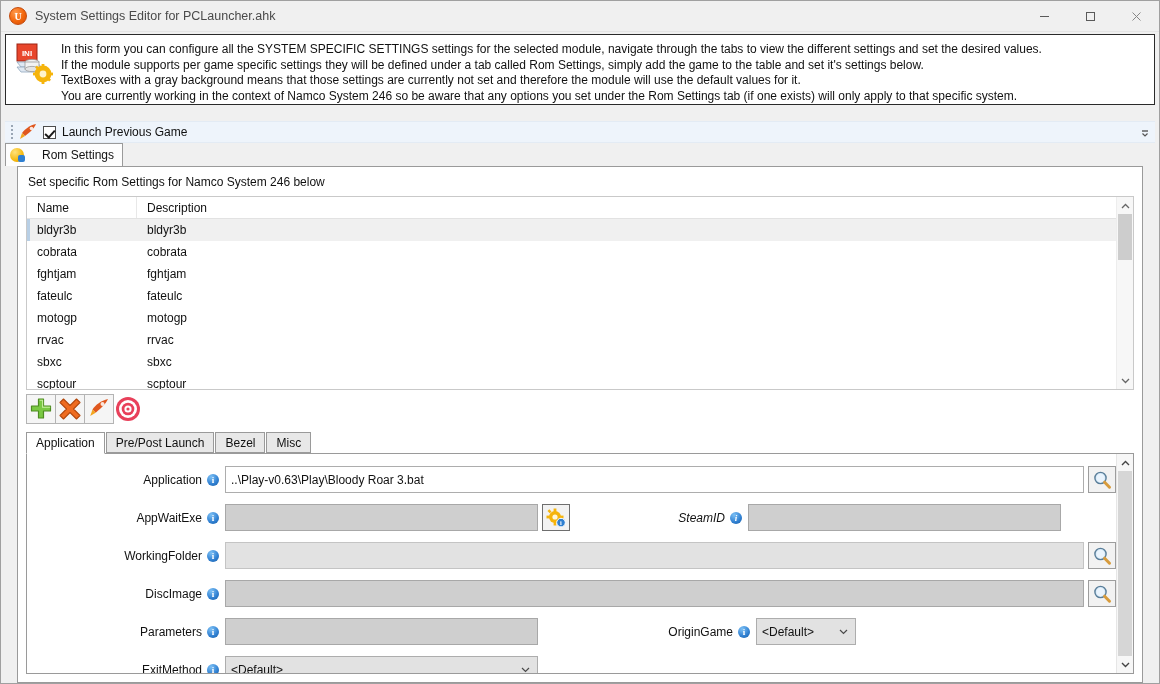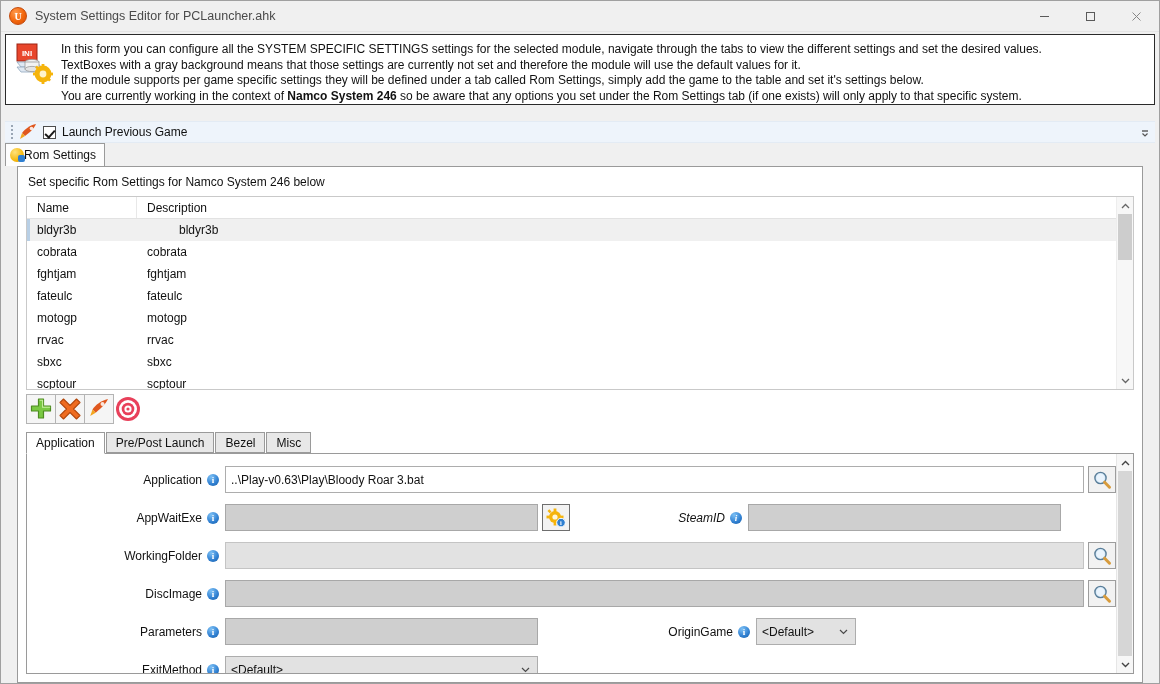--- a/index.html
+++ b/index.html
@@ -59,21 +59,21 @@
   .banner-icon {
     width: 42px; height: 42px; flex: none;
     margin: 3px 6px 0 2px;
     position: relative;
   }
   .banner-lines { flex: 1; padding-top: 3px; }
   .banner-lines div {
     font-size: 12px; color: #111; line-height: 15.5px;
     white-space: nowrap;
   }
-  .banner-lines b { font-weight: bold; }
+  .banner-lines b { font-weight: normal; }
 
   
   .toolbar {
     margin: 3px 4px 0 4px;
     height: 22px;
     background: #eef4fb;
     border-top: 1px solid #e3ebf4;
     border-bottom: 1px solid #e3ebf4;
     display: flex; align-items: center;
     position: relative;
@@ -105,21 +105,21 @@
   
   .tabstrip-top {
     margin: 0 4px; height: 23px;
     display: flex; align-items: flex-end;
     position: relative;
   }
   .tab-top {
     height: 23px; padding: 0 8px 0 4px;
     background: #fdfdfd;
     border: 1px solid #9a9a9a; border-bottom: none;
-    display: flex; align-items: center; gap: 0;
+    display: flex; align-items: center; gap: 18px;
     font-size: 12px; color: #111;
     position: relative; z-index: 2;
   }
   .tab-icon-dot {
     width: 14px; height: 14px; border-radius: 50%;
     background: radial-gradient(circle at 35% 30%, #ffe27a 0%, #f5b90f 60%, #d99000 100%);
     position: relative; flex: none;
   }
   .tab-icon-dot::after {
     content: ""; position: absolute; right: -1px; bottom: 0;
@@ -162,21 +162,21 @@
     border-right: 1px solid #e8e8e8;
   }
   .lv-col-name { width: 110px; }
   .lv-col-desc { flex: 1; }
   .lv-body { flex: 1; position: relative; overflow: hidden; }
   .lv-row {
     height: 22px; display: flex; align-items: center;
     font-size: 12px; color: #111;
     position: relative;
   }
-  .lv-row.selected { background: #f0f0f0; gap: 32px; }
+  .lv-row.selected { background: #f0f0f0; }
   .lv-row.selected::before {
     content: ""; position: absolute; left: 0; top: 0; bottom: 0;
     width: 3px; background: #b8cfe5;
   }
   .lv-cell-name { width: 110px; padding-left: 10px; }
   .lv-cell-desc { flex: 1; padding-left: 10px; }
   .lv-scroll {
     position: absolute; right: 0; top: 0; bottom: 0; width: 17px;
     background: #f7f7f7; border-left: 1px solid #ededed;
     display: flex; flex-direction: column;
@@ -338,22 +338,22 @@
             <rect x="-2" y="6.6" width="4" height="2.8"></rect>
               <rect x="14" y="6.6" width="4" height="2.8"></rect>
             <rect x="0.5" y="0.5" width="3.6" height="2.6" transform="rotate(45 2.3 1.8)"></rect>
             <rect x="12" y="12" width="3.6" height="2.6" transform="rotate(45 13.8 13.3)"></rect>
           </g>
         </g>
       </svg>
     </div>
     <div class="banner-lines">
       <div>In this form you can configure all the SYSTEM SPECIFIC SETTINGS settings for the selected module, navigate through the tabs to view the different settings and set the desired values.</div>
+      <div>If the module supports per game specific settings they will be defined under a tab called Rom Settings, simply add the game to the table and set it's settings below.</div>
       <div>TextBoxes with a gray background means that those settings are currently not set and therefore the module will use the default values for it.</div>
-      <div>If the module supports per game specific settings they will be defined under a tab called Rom Settings, simply add the game to the table and set it's settings below.</div>
       <div><span>You are currently working in the context of </span><b>Namco System 246</b><span> so be aware that any options you set under the Rom Settings tab (if one exists) will only apply to that specific system.</span></div>
     </div>
   </div>
 
   <div class="toolbar">
     <div class="grip">
         <i></i>
         <i></i>
         <i></i>
         <i></i>

